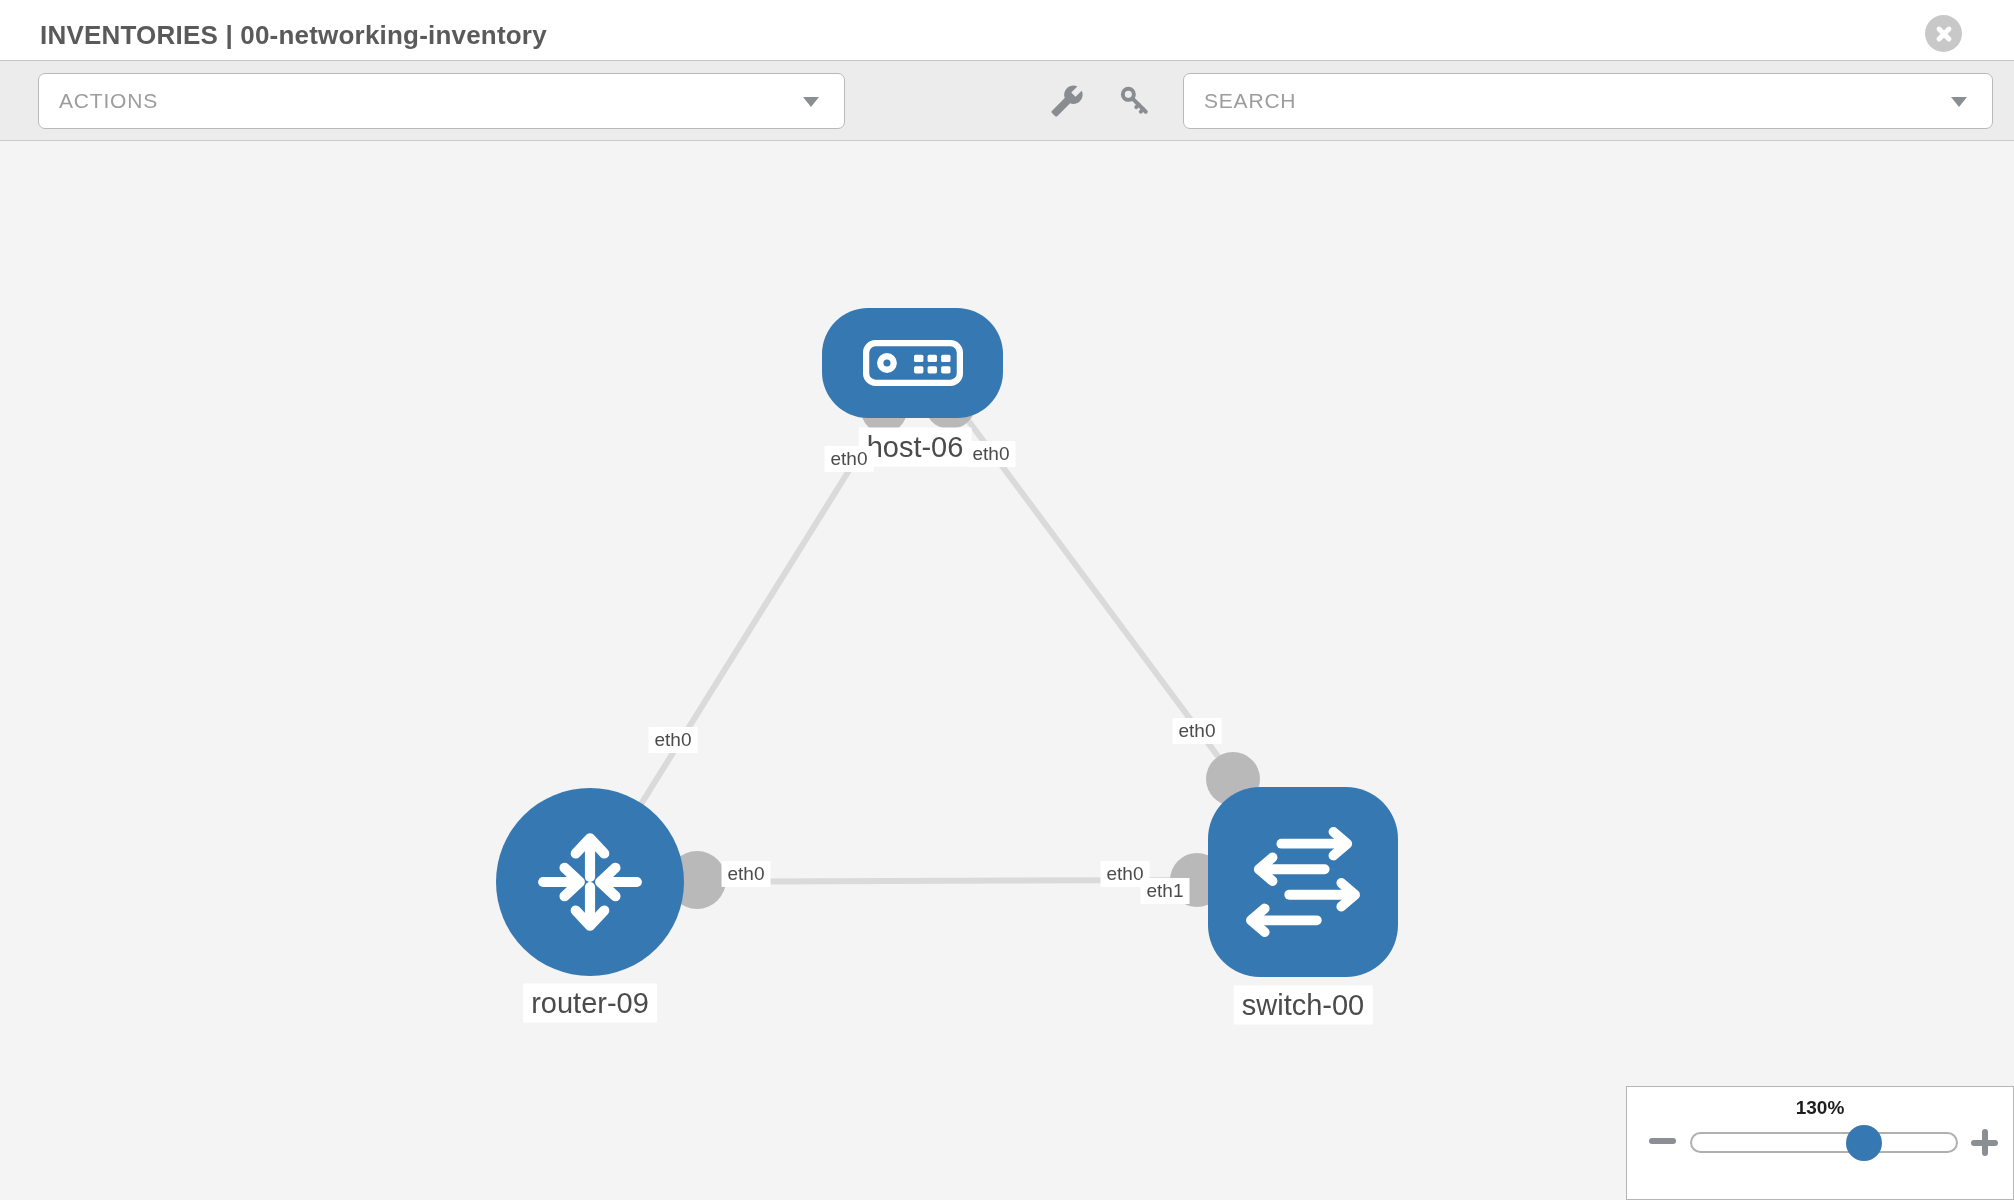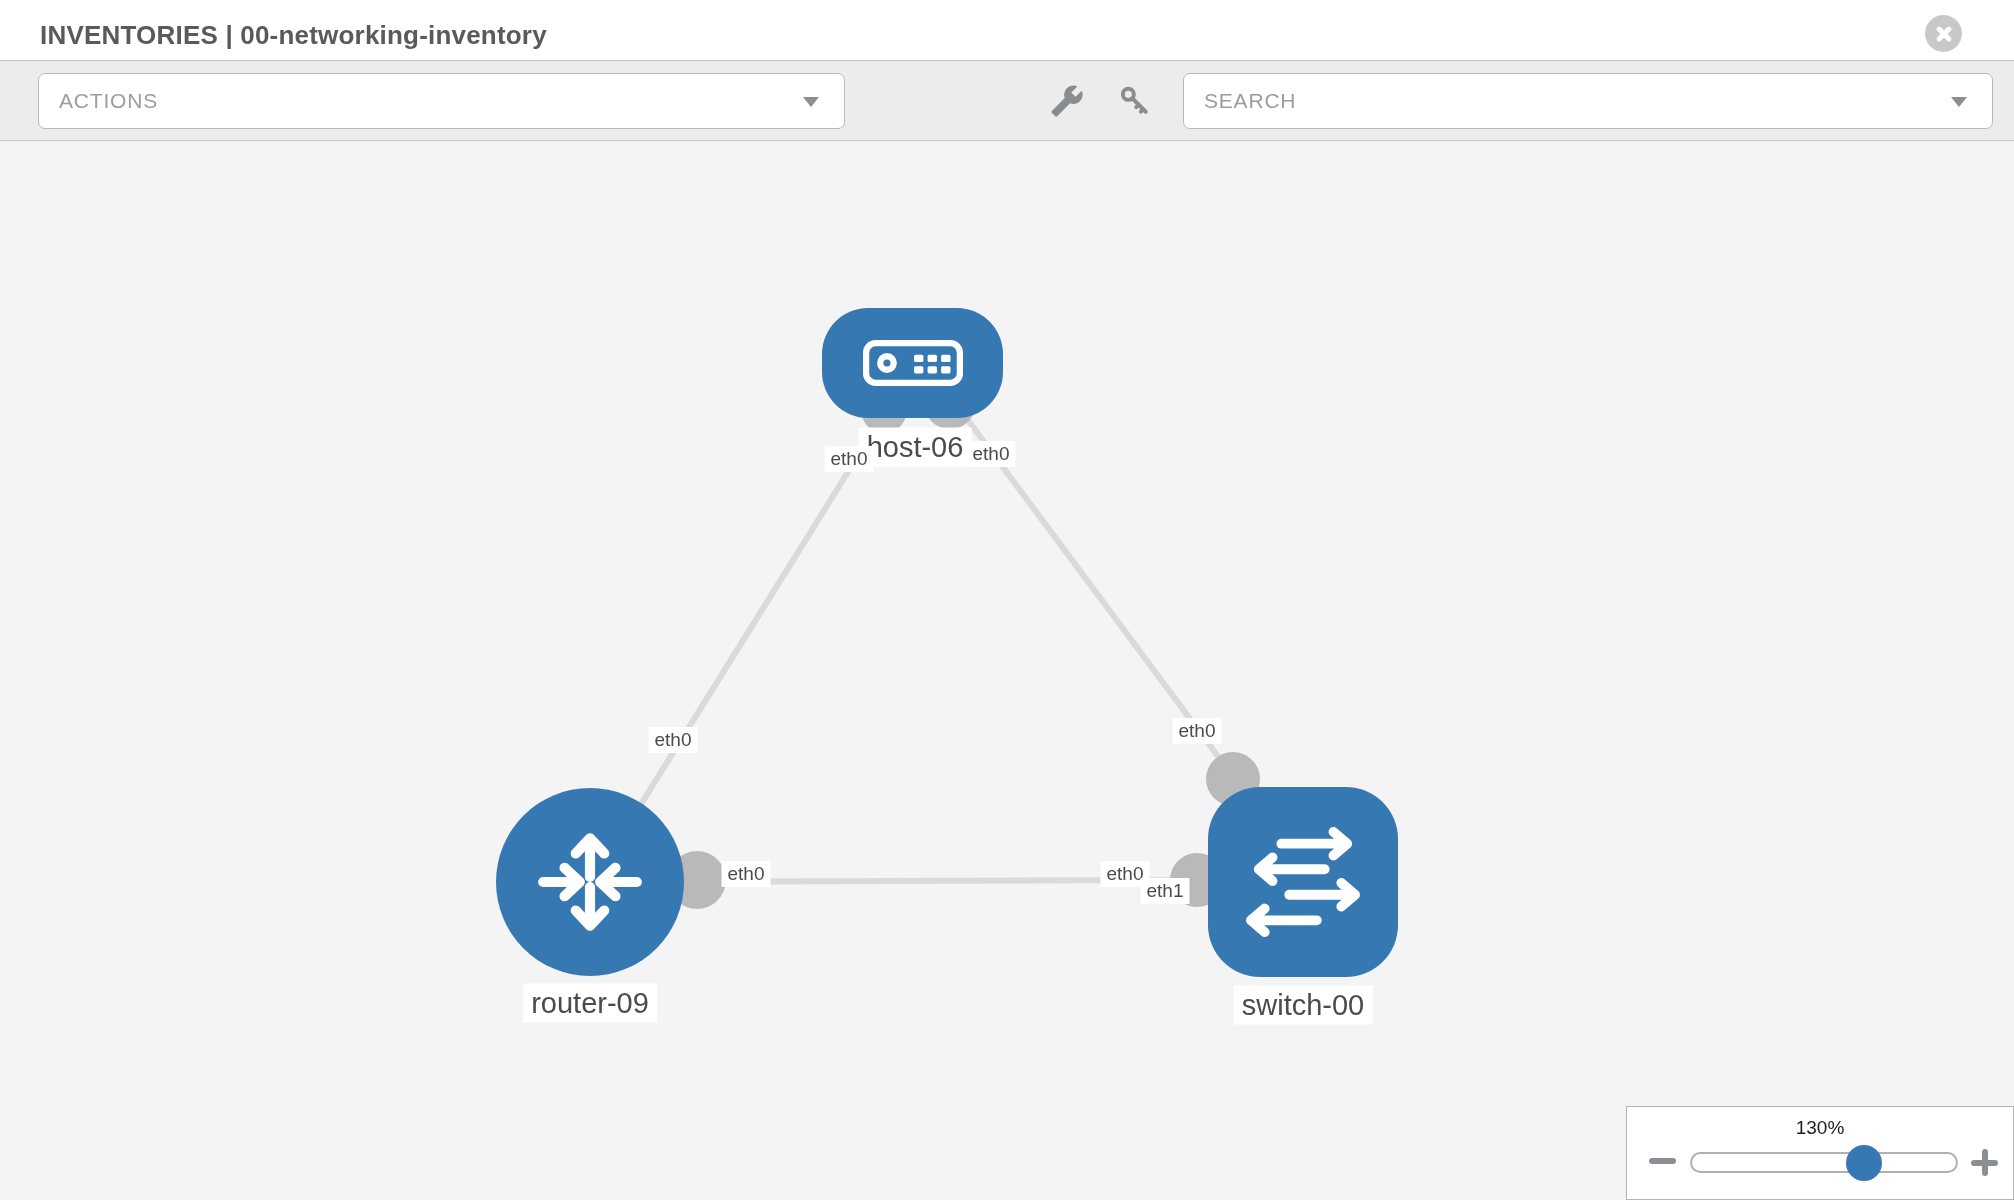--- a/index.html
+++ b/index.html
@@ -43,22 +43,22 @@
   .node-switch { left:1208px; top:646px; width:190px; height:190px; border-radius:52px; }
 
   .lbl { position:absolute; transform:translate(-50%,-50%); background:#fff;
     color:#4b4b4b; white-space:nowrap; z-index:3; }
   .lbl-node { font-size:29px; padding:3px 8px; }
   .lbl-if { font-size:19px; padding:2px 6px;text-align:center; }
   .lbl-if.under { z-index:3; }
   .lbl-if.over { z-index:4;margin-top:17px; }
 
   
-  .zoom-panel { position:absolute; right:0; bottom:0; width:388px; height:94px;
-    background:#fff; border:1px solid #b5b5b5; z-index:5; }
+  .zoom-panel { position:absolute; right:0; bottom:0; width:388px; height:114px;
+    background:#fff; border:1px solid #b5b5b5; z-index:5;font-weight:bold; }
   .zoom-value { position:absolute; left:0; top:10px; width:100%; text-align:center;
     font-size:19px; color:#1d1d1d; }
   .zoom-minus { position:absolute; left:22px; top:51px; width:27px; height:6px;
     background:#8b8f94; border-radius:3px; cursor:pointer; }
   .zoom-track { position:absolute; left:63px; top:45px; width:268px; height:21px;
     background:#fff; border:2px solid #b0b0b0; border-radius:11px; cursor:pointer; }
   .zoom-thumb { position:absolute; left:154px; top:-9px; width:36px; height:36px;
     border-radius:50%; background:#3678b1; cursor:grab; }
   .zoom-plus { position:absolute; left:344px; top:42px; width:27px; height:27px; cursor:pointer; }
   .zoom-plus .h { position:absolute; left:0; top:11px; width:27px; height:6px; background:#8b8f94; border-radius:3px; }

